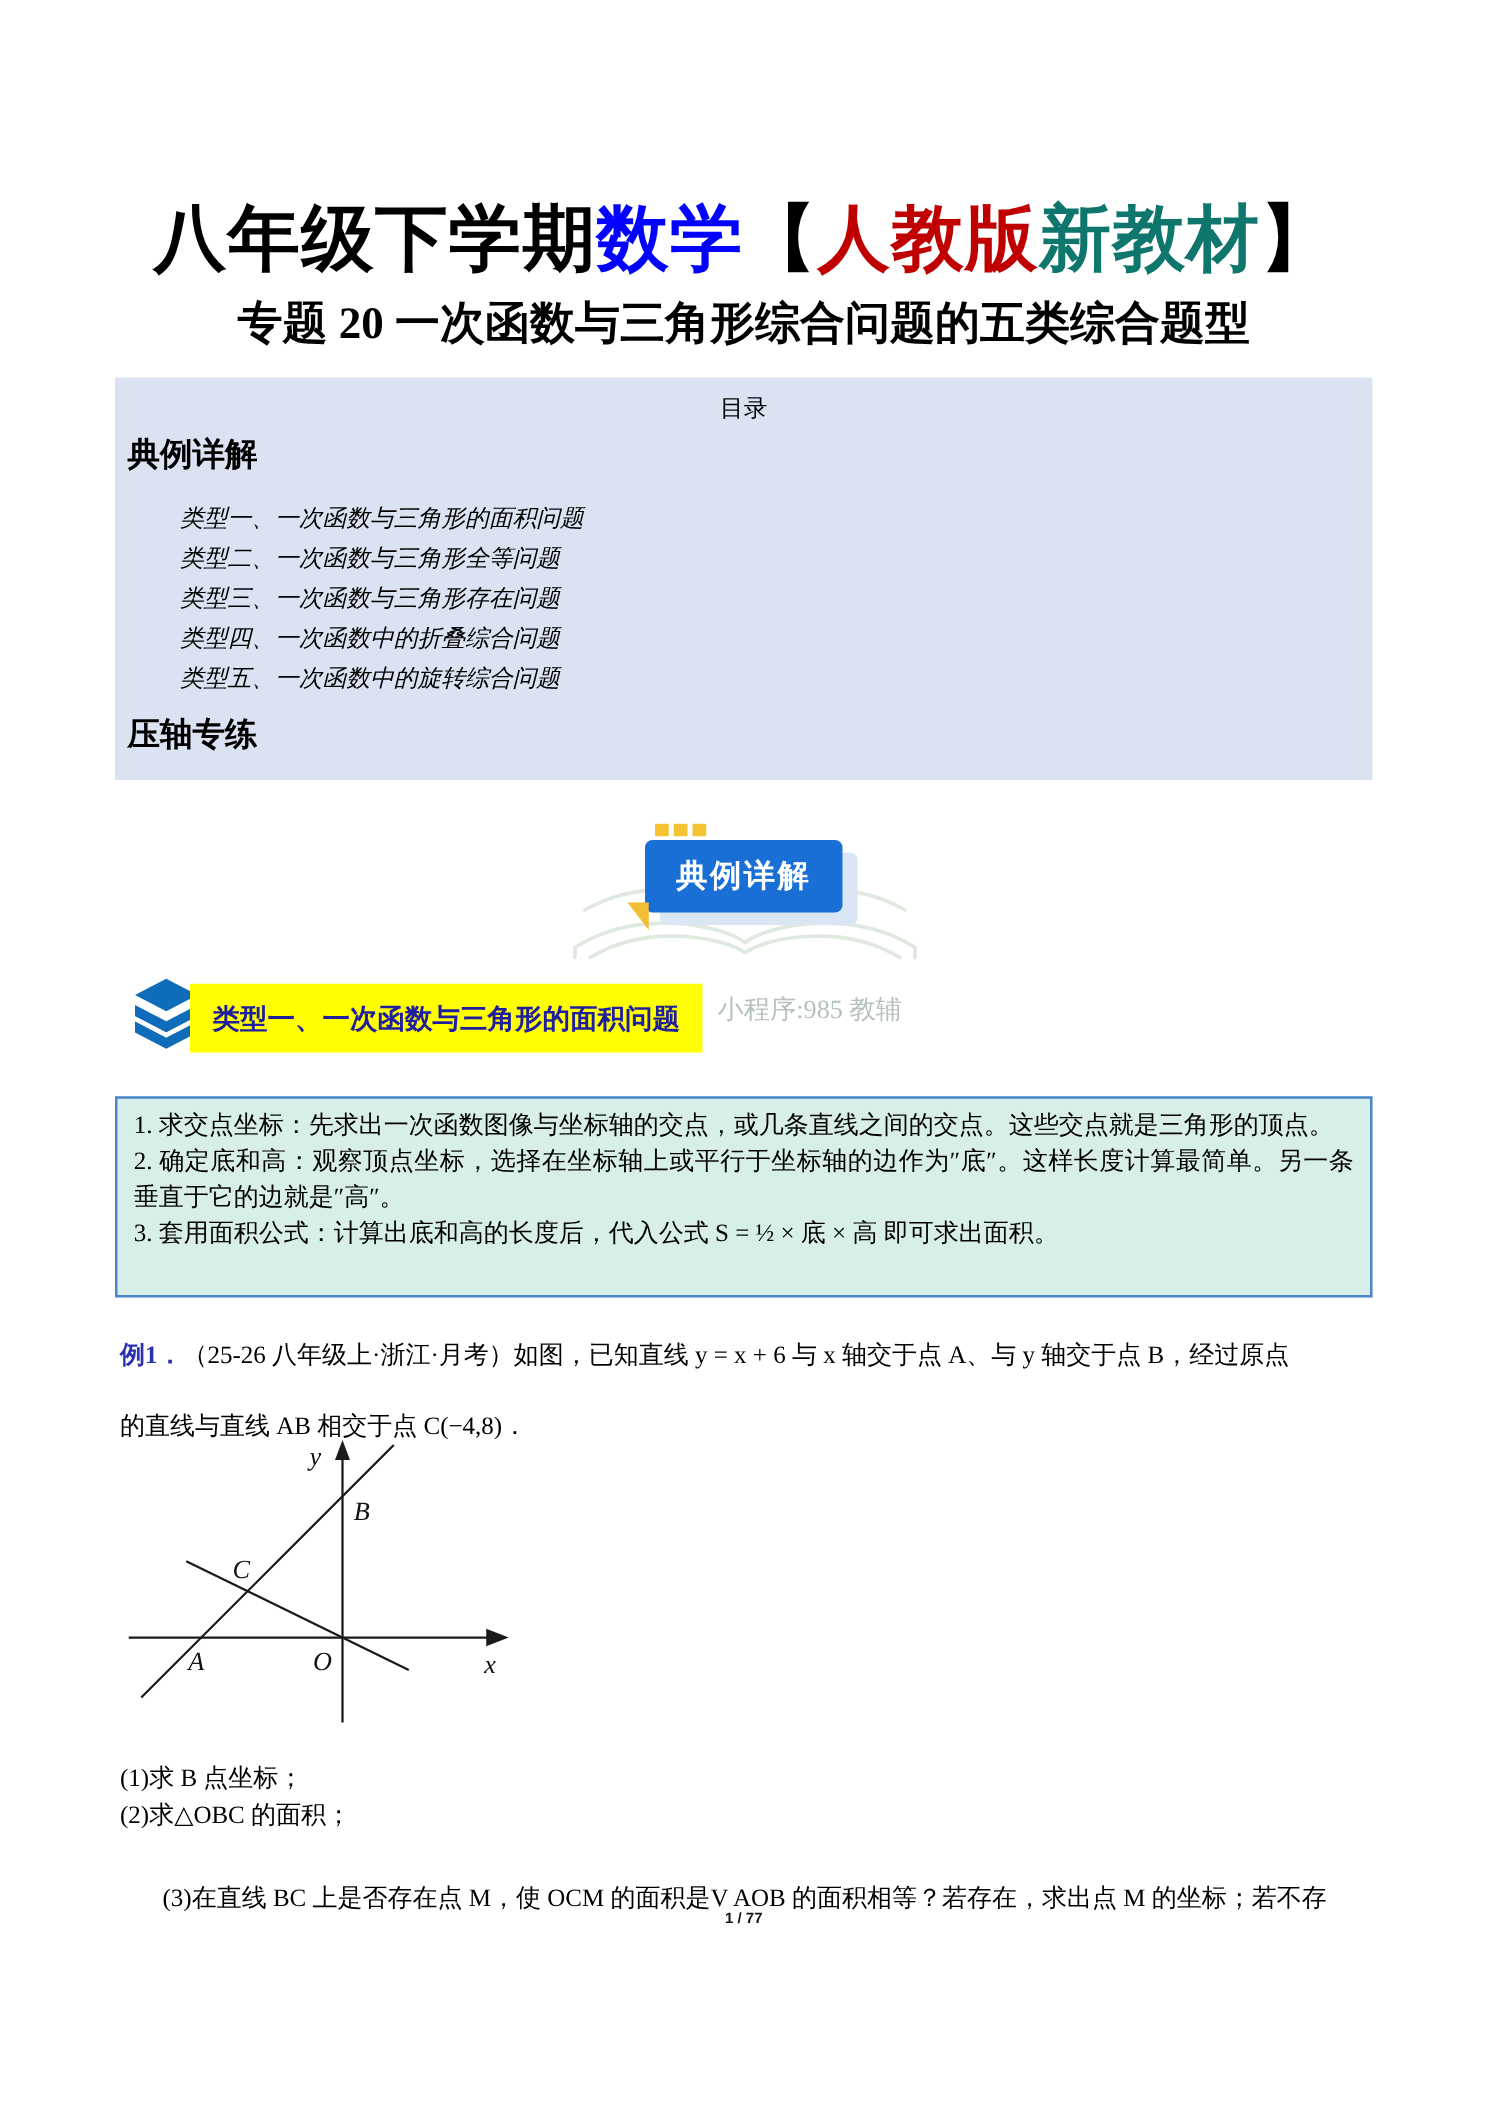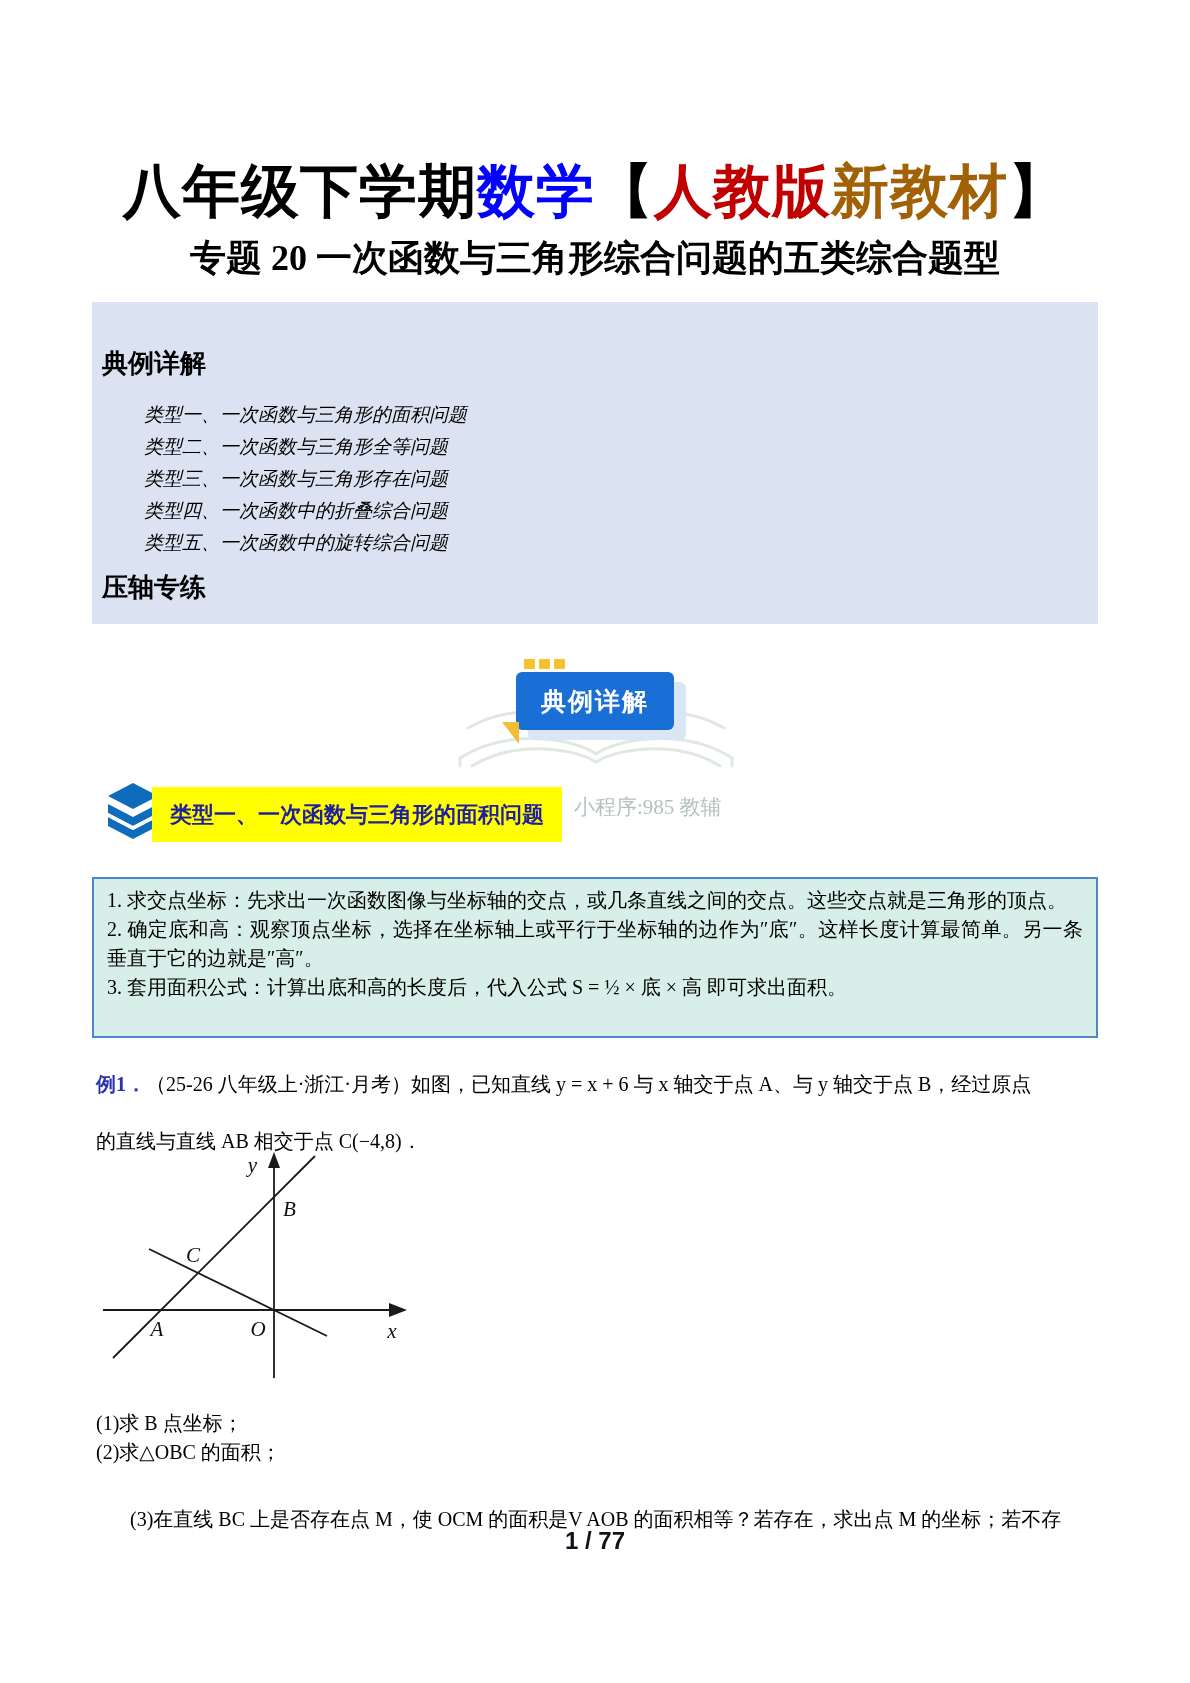--- a/index.html
+++ b/index.html
@@ -58,31 +58,32 @@
   
   .figure{position:absolute;left:95px;top:1148px;}
   .figure text{font-family:"Liberation Serif","DejaVu Serif",serif;font-style:italic;font-size:21px;fill:#111;}
 
   
   .question{position:absolute;left:96px;width:1012px;font-size:20px;line-height:30px;}
   .q0{top:1392px;margin-top:16px;} .q1{top:1437px;} .q2{top:1504px;margin-left:34px;}
 
   
   .footer{position:absolute;top:1527px;left:0;width:100%;text-align:center;
-          font-family:"Liberation Sans","DejaVu Sans",sans-serif;font-weight:bold;font-size:24px;color:#12131a;}
+          font-family:"Liberation Sans","DejaVu Sans",sans-serif;font-weight:bold;font-size:12px;color:#12131a;}
 </style>
 </head>
 <body>
 
 <div class="page">
 
-  <h1 class="title"><span style="color: rgb(0, 0, 0);">八年级下学期</span><span style="color: rgb(2, 2, 253);">数学</span><span style="color: rgb(0, 0, 0);">【</span><span style="color: rgb(192, 0, 0);">人教版</span><span style="color: #a16207;">新教材</span><span style="color: rgb(0, 0, 0);">】</span></h1>
+  <h1 class="title"><span style="color: rgb(0, 0, 0);">八年级下学期</span><span style="color: rgb(2, 2, 253);">数学</span><span style="color: rgb(0, 0, 0);">【</span><span style="color: rgb(192, 0, 0);">人教版</span><span style="color: #0f766e;">新教材</span><span style="color: rgb(0, 0, 0);">】</span></h1>
   <h2 class="subtitle">专题 20  一次函数与三角形综合问题的五类综合题型</h2>
 
   <div class="toc-box">
+    <div class="toc-heading">目录</div>
     <div class="toc-sec toc-sec1">典例详解</div>
     <div class="toc-item ti0">类型一、一次函数与三角形的面积问题</div>
     <div class="toc-item ti1">类型二、一次函数与三角形全等问题</div>
     <div class="toc-item ti2">类型三、一次函数与三角形存在问题</div>
     <div class="toc-item ti3">类型四、一次函数中的折叠综合问题</div>
     <div class="toc-item ti4">类型五、一次函数中的旋转综合问题</div>
     <div class="toc-sec toc-sec2">压轴专练</div>
   </div>
 
   <svg class="wm-book" width="300" height="120" viewBox="0 0 300 120">

